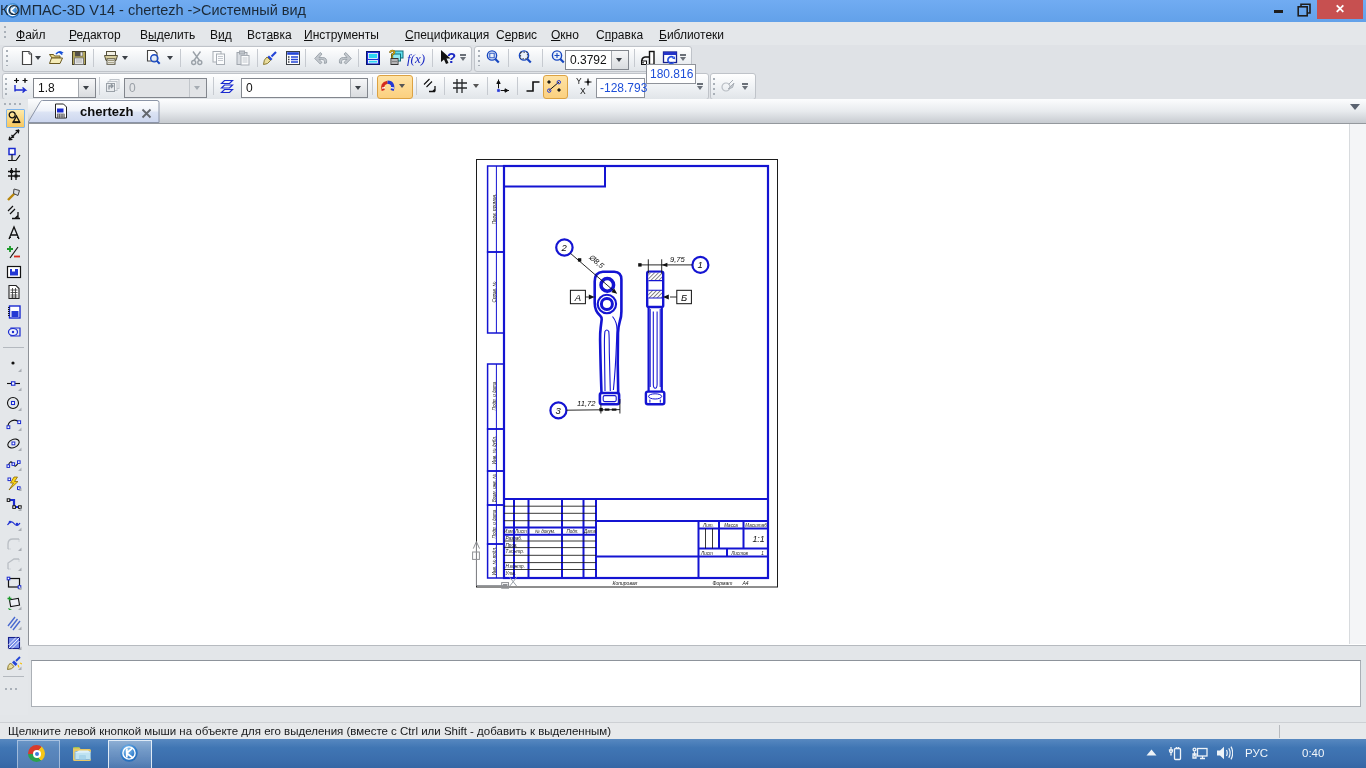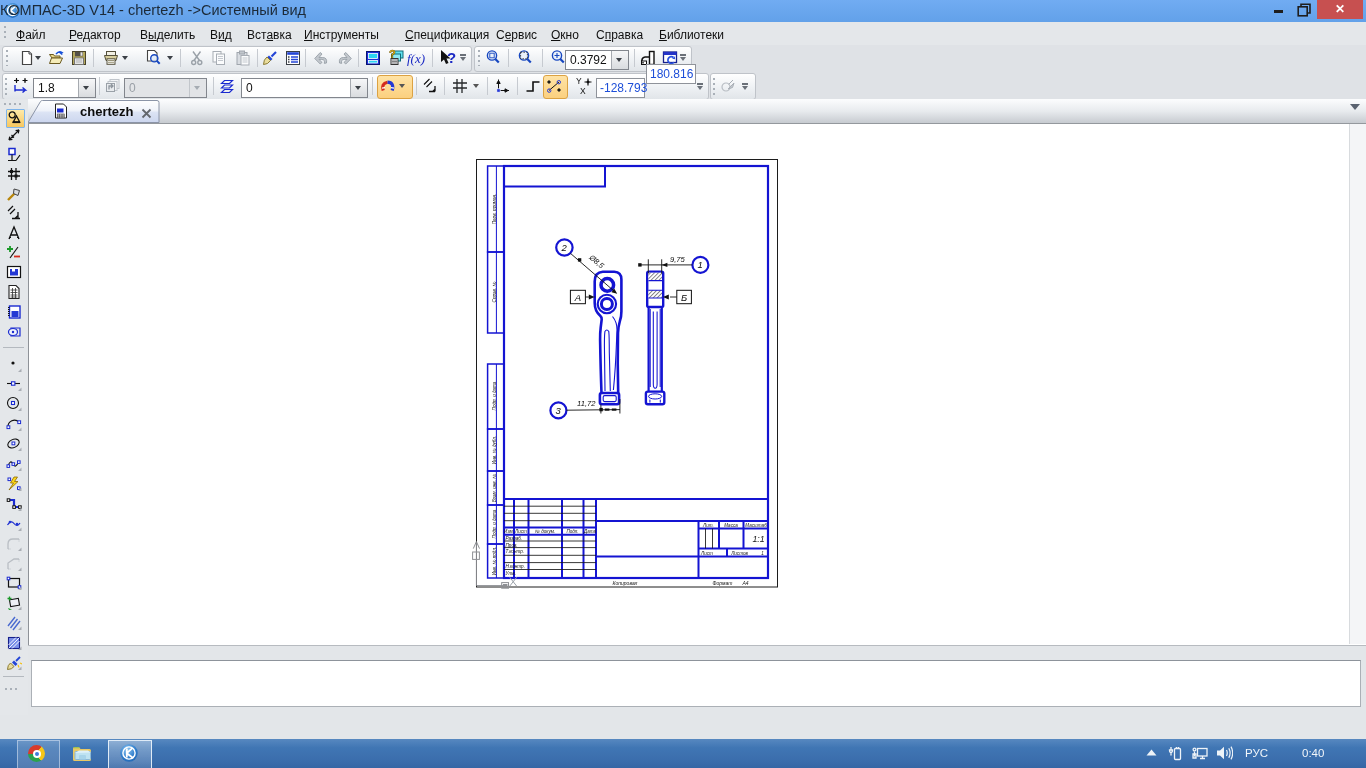--- a/index.html
+++ b/index.html
@@ -615,20 +615,24 @@
 <rect x="472.6" y="552" width="6.8" height="7.4"></rect>
 <rect x="501.7" y="582.6" width="6.8" height="5.6"></rect>
 <path d="M509.8 577.4 L516.6 586 M516.6 577.4 L509.8 586" stroke="#9aa0a8"></path>
 </g>
 <rect x="503" y="584" width="4.5" height="2.8" fill="#8e9094"></rect>
 </g>
 </svg>
 <div class="a" id="bot">
       <div id="min"></div>
     </div>
+<div class="a" id="sbr">
+      <span class="a" style="left:8px;top:2px">Щелкните левой кнопкой мыши на объекте для его выделения (вместе с Ctrl или Shift - добавить к выделенным)</span>
+      <span class="a" style="left:1279px;top:2px;width:1px;height:13px;background:#b7babe"></span>
+    </div>
 <div class="a" id="tsk">
 <div class="tbtn" style="left:17px"></div>
 <div class="a" style="left:28px;top:6px;width:17px;height:17px;border-radius:50%;background:conic-gradient(from 150deg,#2ba24c 0deg 115deg,#d93b2b 115deg 245deg,#f7c617 245deg 360deg)"></div>
 <div class="a" style="left:32.5px;top:10.5px;width:8px;height:8px;border-radius:50%;background:#fff"></div>
 <div class="a" style="left:34.5px;top:12.5px;width:4px;height:4px;border-radius:50%;background:#3f7dd8"></div>
 <svg class="a" style="left:72px;top:6px" width="21" height="17" viewBox="0 0 21 17">
         <path d="M1 3.5 q0-1.5 1.5-1.5 h4.5 l1.5 2 h9 q1.5 0 1.5 1.5 v9 q0 1.5-1.5 1.5 h-15 q-1.5 0-1.5-1.5z" fill="#e9c865"></path>
         <path d="M2 2.2 h4.8 l.7 1 h-6z" fill="#8ac24a"></path>
         <rect x="3" y="6.5" width="15.5" height="8" rx="1" fill="#bfe3f2" stroke="#8ab8d8"></rect>
         <path d="M3 8 l4-2.5 h9 l2.5 2" fill="#dff1fa"></path>

